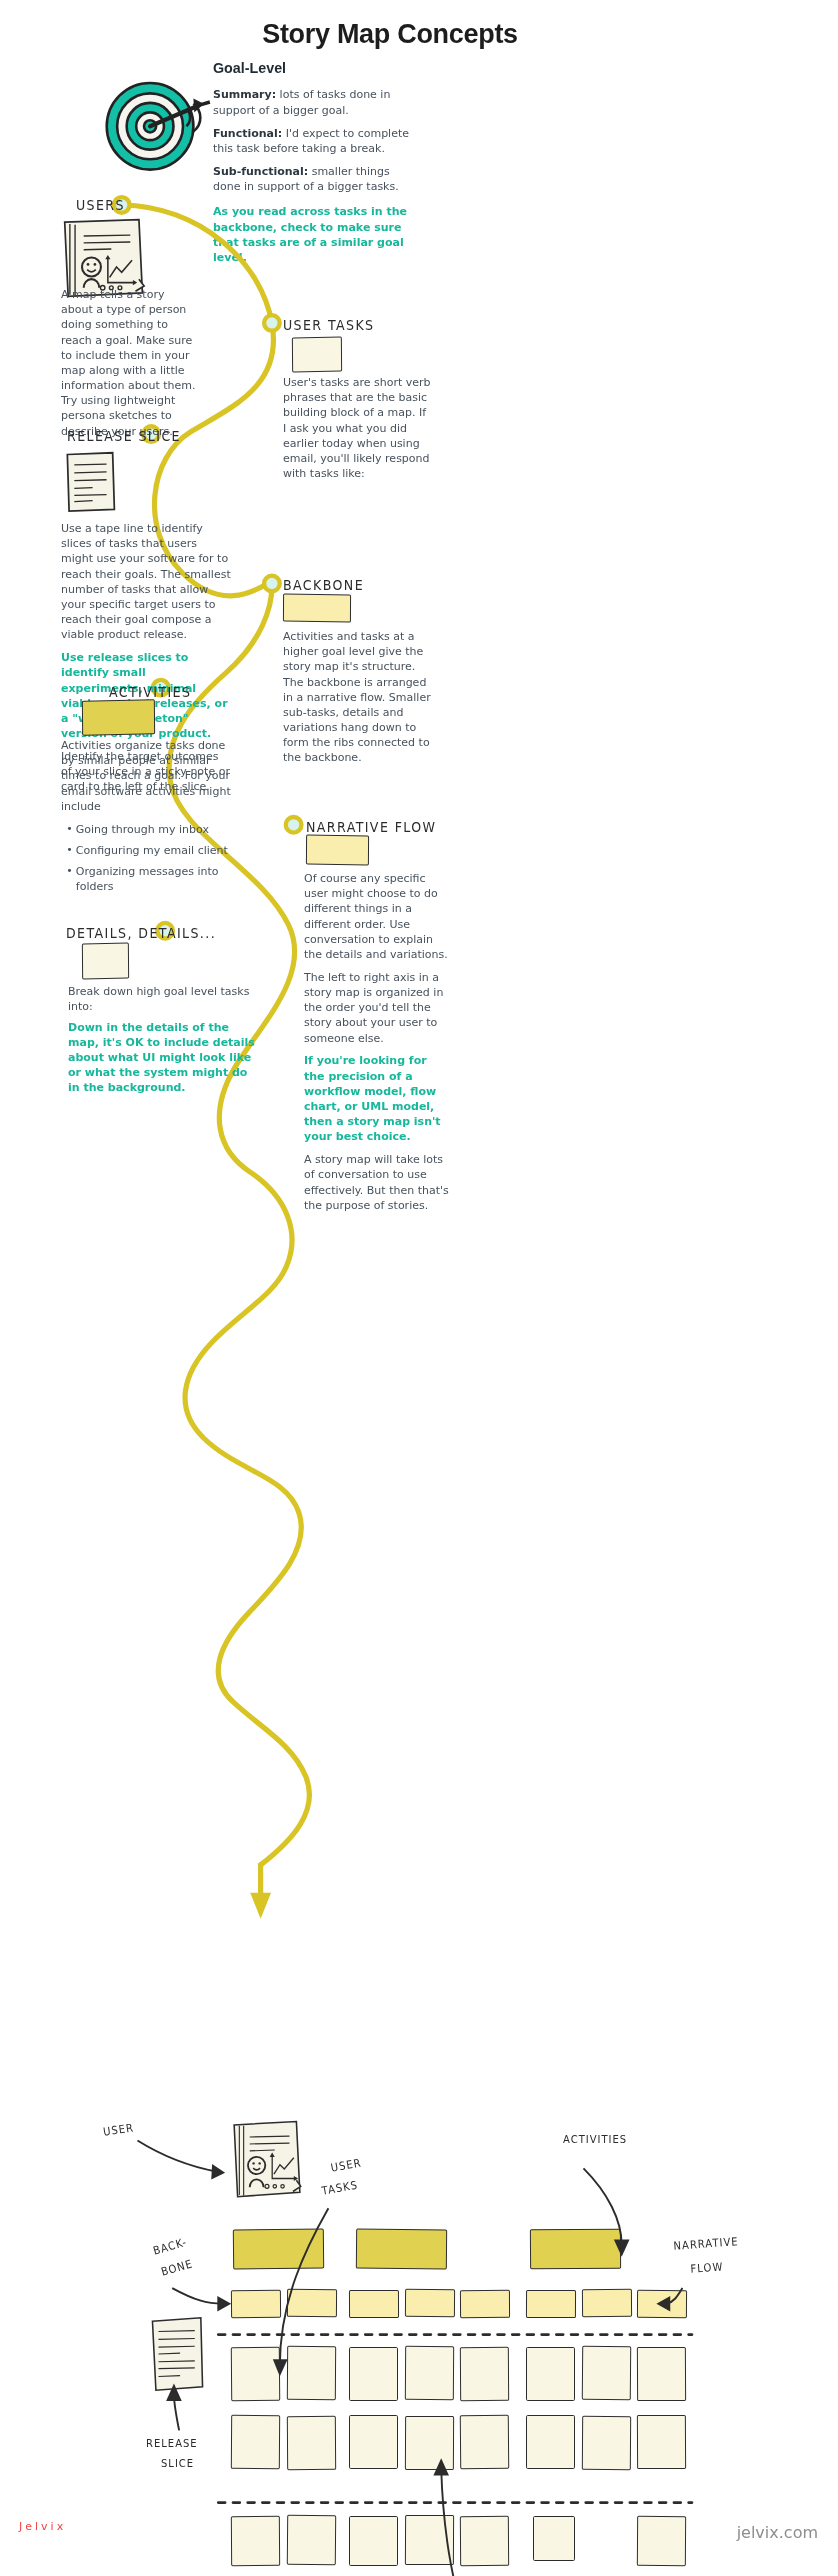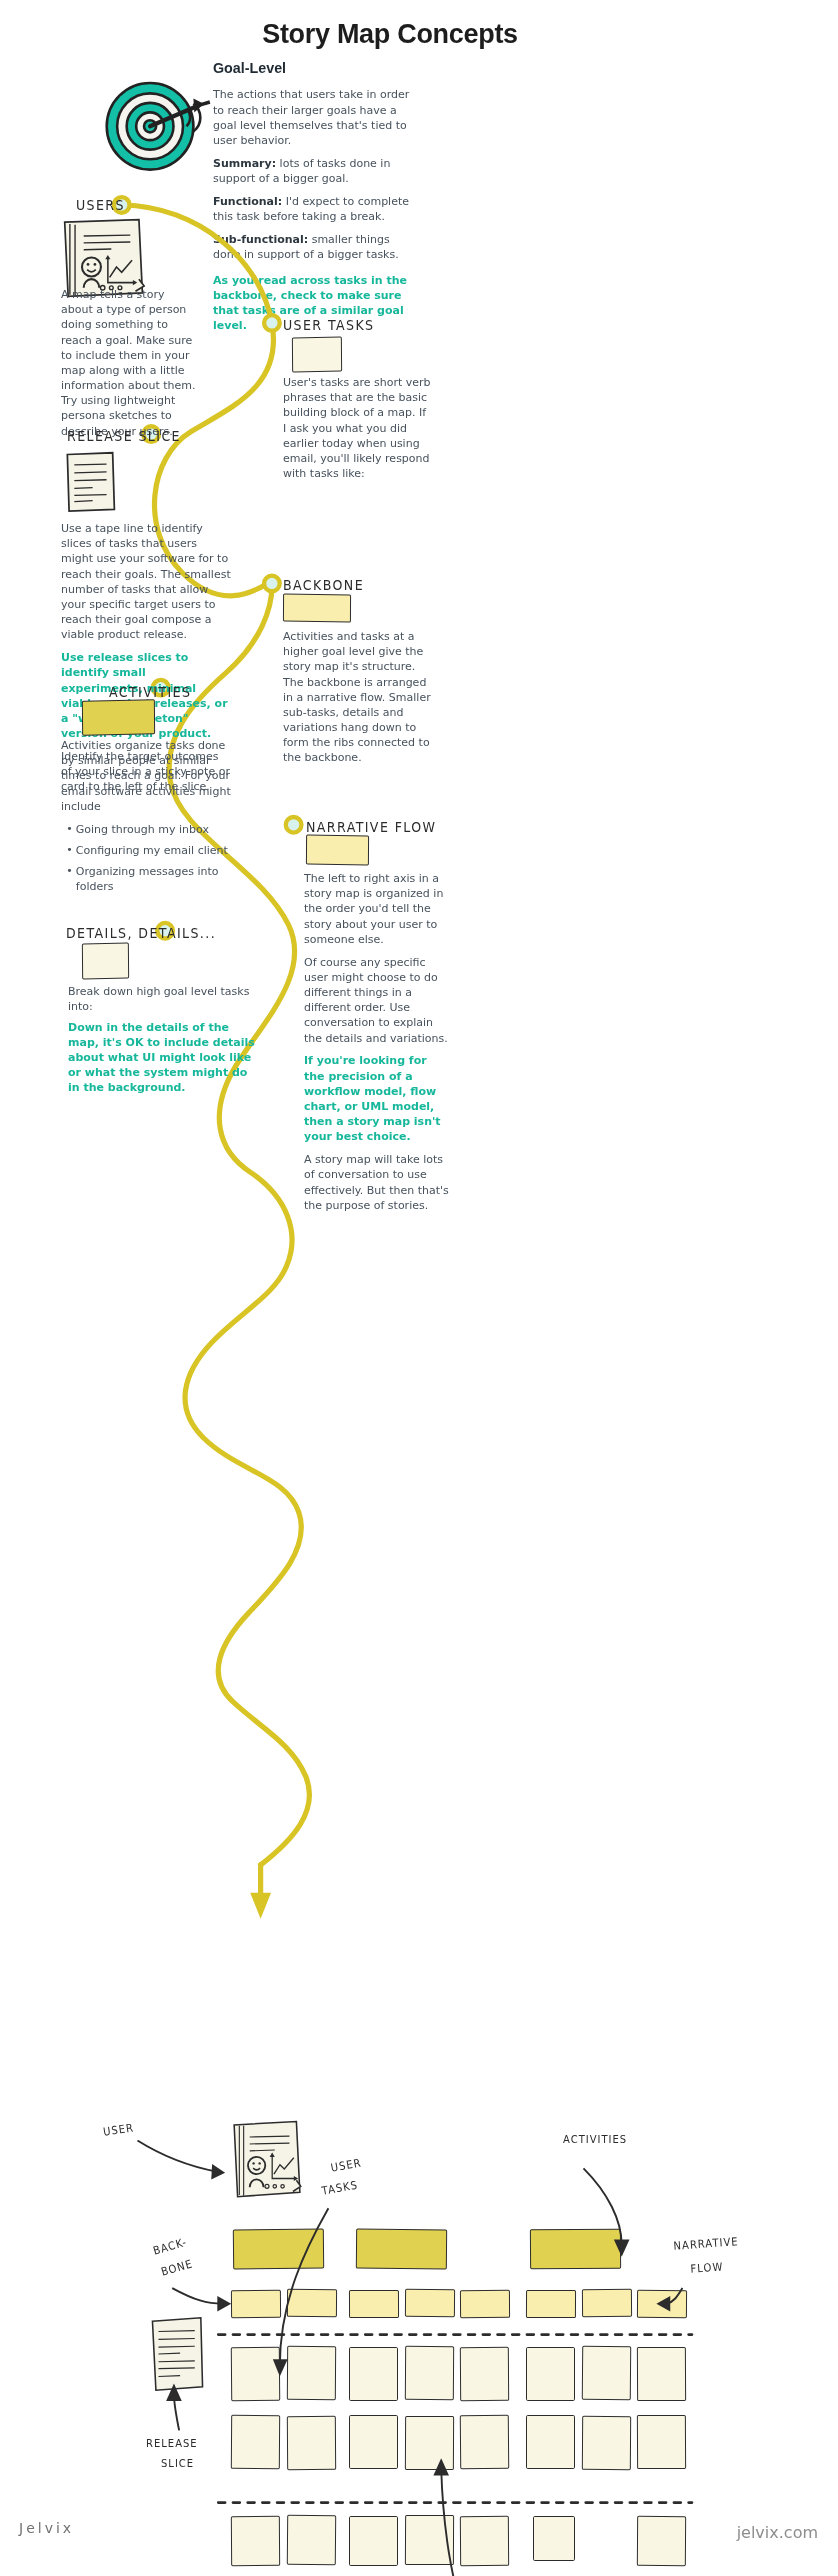--- a/index.html
+++ b/index.html
@@ -72,23 +72,23 @@
   .skew2 { transform: rotate(0.4deg) skewY(0.6deg); }
 
   svg.abs { position: absolute; overflow: visible; }
 
   
   .footer-logo {
     position: absolute;
     left: 19px;
     top: 2520px;
     font-family: "DejaVu Sans", sans-serif;
-    font-size: 14px;
+    font-size: 11px;
     letter-spacing: 3px;
-    color: #737373;
+    color: #ef4444;
   }
   .footer-url {
     position: absolute;
     right: 21px;
     top: 2523px;
     font-family: "DejaVu Sans", sans-serif;
     font-size: 16px;
     color: #8d8d8d;
   }
 </style>
@@ -105,21 +105,20 @@
   <circle cx="62" cy="58" r="7" fill="#13bfa6" stroke="#222" stroke-width="3"></circle>
   <path d="M62 58 L118 34" stroke="#222" stroke-width="5" fill="none" stroke-linecap="round"></path>
   <path d="M112 26 L124 32 L113 42 Z" fill="#222"></path>
   <path d="M118 34 L131 30" stroke="#222" stroke-width="4" fill="none"></path>
   <path d="M104 58 a14 14 0 0 0 0 -20" stroke="#222" stroke-width="3" fill="none"></path>
   <path d="M112 64 a20 20 0 0 0 0 -32" stroke="#222" stroke-width="3" fill="none"></path>
 </svg>
 
 <div class="tb" style="left:213px; top:59px; width:205px;">
   <div class="sec-head">Goal-Level</div>
-  <p>The actions that users take in order to reach their larger goals have a goal level themselves that's tied to user behavior.</p>
   <p><b>Summary:</b><span> lots of tasks done in support of a bigger goal.</span></p>
   <p><b>Functional:</b><span> I'd expect to complete this task before taking a break.</span></p>
   <p><b>Sub-functional:</b><span> smaller things done in support of a bigger tasks.</span></p>
   <p class="teal" style="margin-top:10.4px;">As you read across tasks in the backbone, check to make sure that tasks are of a similar goal level.</p>
 </div>
 
 <svg class="abs" style="left:0; top:0;" width="839" height="2576" viewBox="0 0 966 2967">
   <path d="M140 236
            C 230 238, 300 300, 313 372
            C 326 444, 268 468, 220 497
@@ -202,22 +201,22 @@
   <ul>
     <li>Going through my inbox</li>
     <li>Configuring my email client</li>
     <li>Organizing messages into folders</li>
   </ul>
 </div>
 
 <div class="hand" style="left:306px; top:820px;">NARRATIVE FLOW</div>
 <div class="note yellow skew2" style="left:306px; top:835px; width:63px; height:29.5px;"></div>
 <div class="tb" style="left:304px; top:871px; width:146px;">
+  <p>Of course any specific user might choose to do different things in a different order. Use conversation to explain the details and variations.</p>
   <p>The left to right axis in a story map is organized in the order you'd tell the story about your user to someone else.</p>
-  <p>Of course any specific user might choose to do different things in a different order. Use conversation to explain the details and variations.</p>
   <p class="teal">If you're looking for the precision of a workflow model, flow chart, or UML model, then a story map isn't your best choice.</p>
   <p>A story map will take lots of conversation to use effectively. But then that's the purpose of stories.</p>
 </div>
 
 <div class="hand" style="left:66px; top:926px;">DETAILS, DETAILS...</div>
 <div class="note cream skew1" style="left:82px; top:943px; width:47px; height:36px;"></div>
 <div class="tb" style="left:68px; top:984px; width:193px;">
   <p style="margin-bottom:3.5px;">Break down high goal level tasks into:</p>
   <p class="teal" style="margin-top:5.2px;">Down in the details of the map, it's OK to include details about what UI might look like or what the system might do in the background.</p>
 </div>

